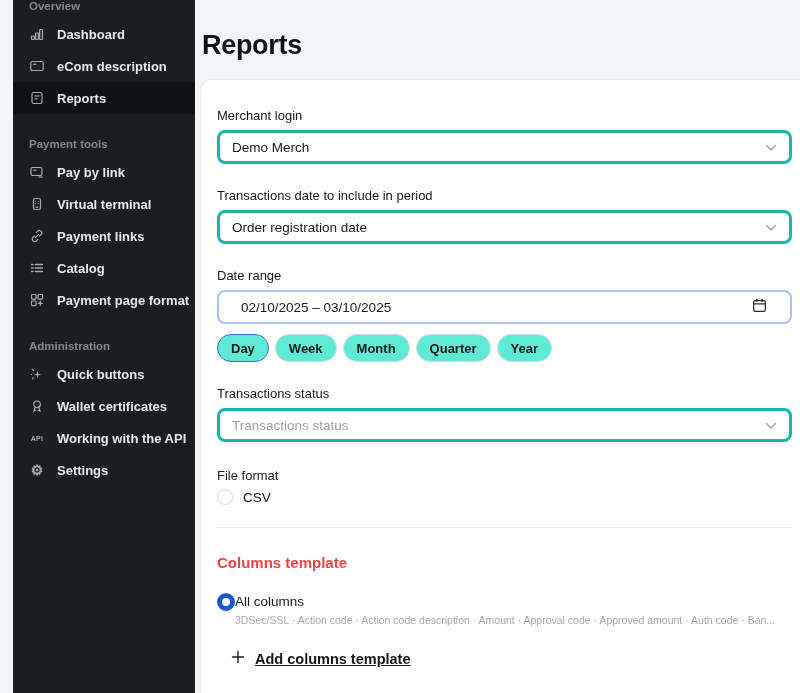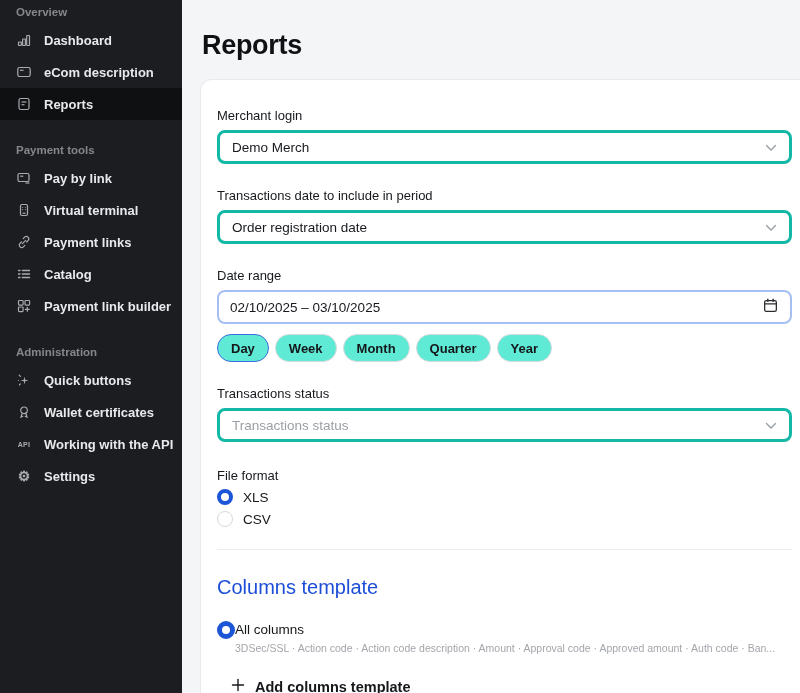--- a/index.html
+++ b/index.html
@@ -5,22 +5,22 @@
   * { box-sizing: border-box; }
   html,body { margin:0; padding:0; }
   body {
     width:800px; height:693px; overflow:hidden;
     font-family:"Liberation Sans", sans-serif;
     background:#f4f5f7;
   }
 
   
   .sidebar {
-    position:fixed; left:0; top:0; width:182px; height:693px;
-    background:#1c1d20; padding-top:6px;
+    position:fixed; left:13px; top:0; width:182px; height:693px;
+    background:#1c1d20; padding-top:0;
   }
   .section-header {
     margin:24px 0 6px; padding:0 16px;
     font-size:11.5px; font-weight:600; color:#84878c;
   }
   .section-header:first-child { margin-top:0; }
   .nav-item {
     display:flex; align-items:center; gap:12px;
     height:32px; padding:0 16px;
     color:#e7e9eb; font-size:13px; font-weight:600;
@@ -56,41 +56,41 @@
   .field-label { font-size:13px; color:#16181b; margin-bottom:7px; }
 
   .select, .date-input {
     height:34px; width:100%;
     border:3px solid #14b8a6; border-radius:8px;
     display:flex; align-items:center; justify-content:space-between;
     padding:0 12px; background:#fff;
     font-size:13.5px; color:#17191c; cursor:pointer;
   }
   .select .placeholder { color:#9aa0a6; }
-  .date-input { border:2px solid #a6bff2; padding:0 11px; }
+  .date-input { border:2px solid #a6bff2; padding:0 22px; }
 
   .pills { display:flex; gap:6px; margin-top:10px; }
   .pill {
     height:28px; padding:0 13px; border-radius:15px;
     border:1px solid #d8dadd; background:#5eead4;
     display:flex; align-items:center;
     font-size:13px; font-weight:600; color:#15171a; cursor:pointer;
   }
   .pill.active { border:1.5px solid #3f6ce1; }
 
   .file-format { margin-top:26px; }
   .radio-row { display:flex; align-items:center; gap:10px; margin-top:6px; cursor:pointer; }
   .radio { width:16px; height:16px; border-radius:50%; flex:0 0 16px; background:#fff; }
   .radio.checked { border:4.5px solid #1d55d7; }
   .radio.unchecked { border:1.5px solid #d6d8db; }
   .radio-label { font-size:13.5px; color:#15171a; }
 
   .divider { height:1px; background:#ececef; margin-top:22px; }
 
-  .columns-heading { margin-top:26px; font-size:20px; font-weight:400; color:#1d4ed8; }
+  .columns-heading { margin-top:26px; font-size:15px; font-weight:700; color:#ef4444; }
 
   .all-columns { margin-top:22px; display:flex; gap:0; cursor:pointer; }
   .radio.large { width:18px; height:18px; flex:0 0 18px; border-width:5px; }
   .option-label { font-size:13.5px; color:#15171a; padding-top:1px; }
   .option-desc { margin-top:5px; font-size:10.5px; color:#a3a6ab; white-space:nowrap; }
 
   .add-template {
     margin-top:24px; margin-left:14px;
     display:flex; align-items:flex-end; gap:10px;
     font-size:14.5px; font-weight:600; color:#15171a;
@@ -193,21 +193,21 @@
   <div class="nav-item">
     <span class="nav-icon">
       <svg width="16" height="16" viewBox="0 0 16 16" fill="none" stroke="currentColor" stroke-width="1.2" stroke-linecap="round">
         <rect x="2.5" y="2.5" width="4.6" height="4.6" rx="0.8"></rect>
           <rect x="9" y="2.5" width="4.6" height="4.6" rx="0.8"></rect>
           <rect x="2.5" y="9" width="4.6" height="4.6" rx="0.8"></rect>
         <line x1="11.3" y1="9.3" x2="11.3" y2="13.3"></line>
           <line x1="9.3" y1="11.3" x2="13.3" y2="11.3"></line>
       </svg>
     </span>
-    <span>Payment link builder</span>
+    <span>Payment page format</span>
   </div>
 
   <div class="section-header">Administration</div>
 
   <div class="nav-item">
     <span class="nav-icon">
       <svg width="16" height="16" viewBox="0 0 16 16" fill="none" stroke="currentColor" stroke-width="1.2" stroke-linecap="round">
         <path d="M8.5 4.5 L9.2 7.8 L12.5 8.5 L9.2 9.2 L8.5 12.5 L7.8 9.2 L4.5 8.5 L7.8 7.8 Z" fill="currentColor" stroke="none"></path>
         <line x1="3.2" y1="3.2" x2="4.4" y2="4.4"></line>
           <line x1="2.5" y1="8.5" x2="2.5" y2="8.5"></line>
@@ -314,24 +314,20 @@
           <svg width="12" height="8" viewBox="0 0 12 8" fill="none" stroke="#9aa0a6" stroke-width="1.4" stroke-linecap="round">
               <polyline points="1.5,1.5 6,6 10.5,1.5"></polyline>
             </svg>
         </span>
       </div>
     </div>
 
     <div class="file-format">
       <div class="field-label" style="margin-bottom:2px;">File format</div>
       <div class="radio-row">
-        <span class="radio checked"></span>
-        <span class="radio-label">XLS</span>
-      </div>
-      <div class="radio-row">
         <span class="radio unchecked"></span>
         <span class="radio-label">CSV</span>
       </div>
     </div>
 
     <div class="divider"></div>
 
     <h2 class="columns-heading" style="margin:26px 0 0;">Columns template</h2>
 
     <div class="all-columns">

